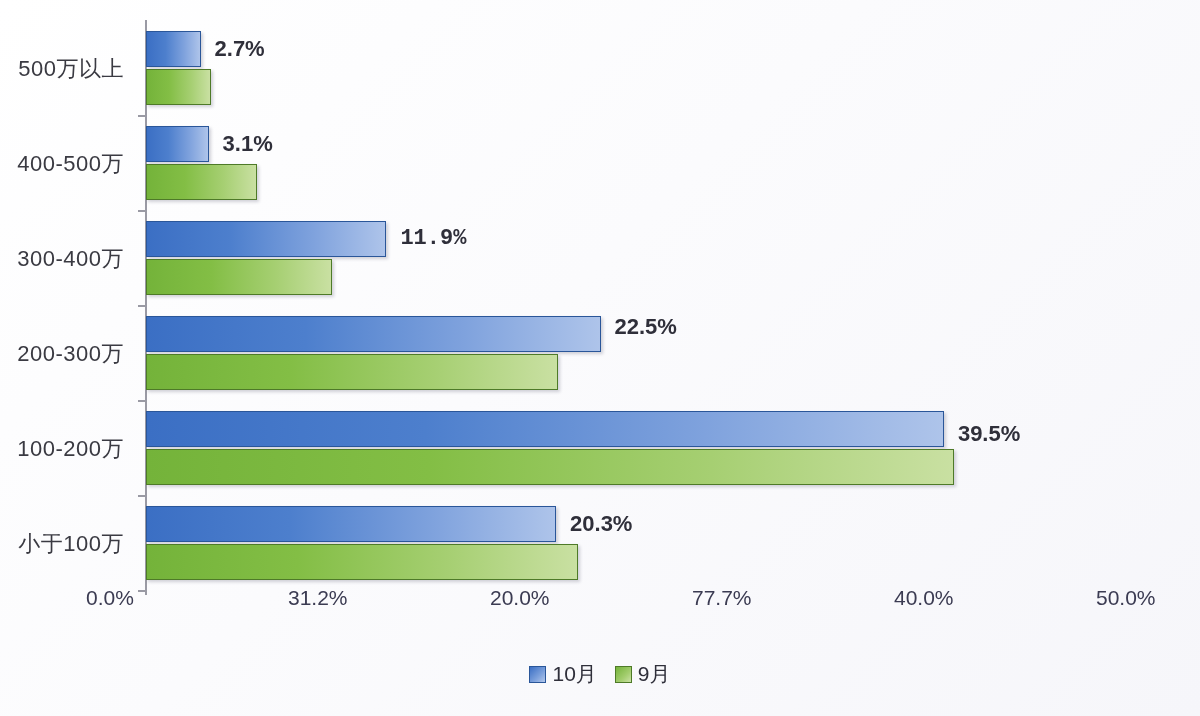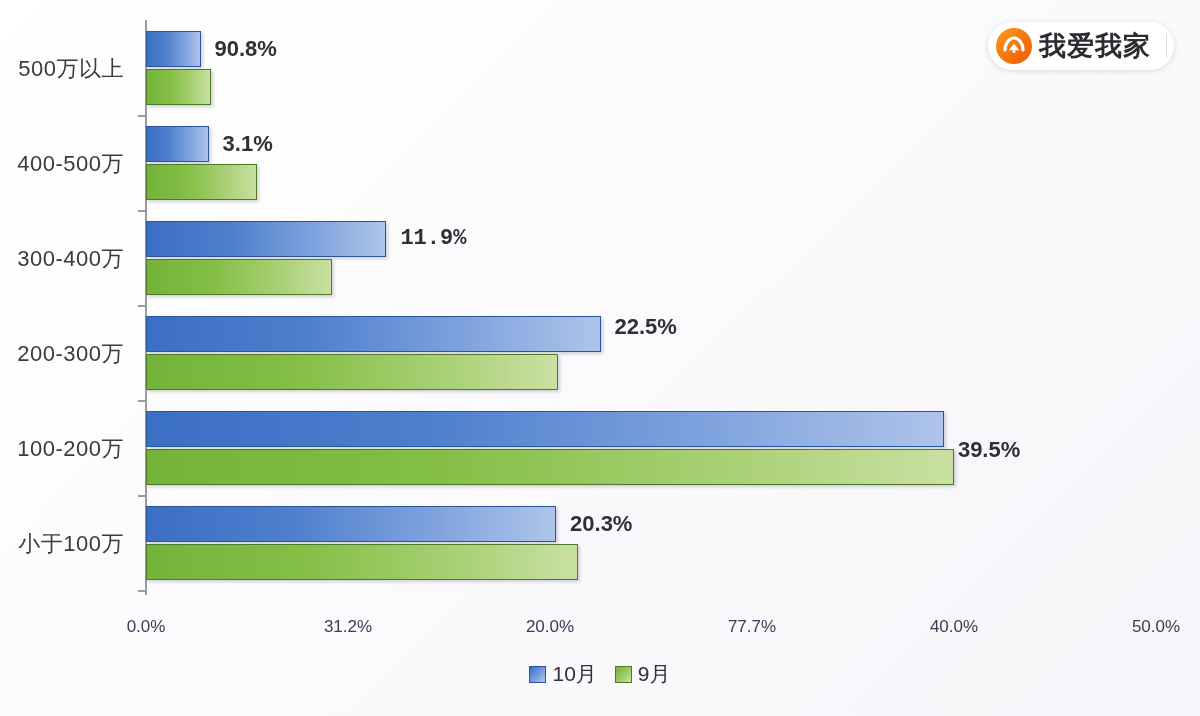--- a/index.html
+++ b/index.html
@@ -111,25 +111,24 @@
     text-align: right;
     font-size: 22px;
     color: #3a3a42;
     white-space: nowrap;
     letter-spacing: .5px;
   }
 
   
   .x-tick-label {
     position: absolute;
-    top: 617px;
+    top: 586px;
     width: 120px;
     margin-left: -60px;
-    text-align: center;
-    font-size: 17px;
+    font-size: 21px;
     color: #3b3b52;
     white-space: nowrap;
   }
   #x-axis-end-tick {
     position: absolute;
     left: 145px; top: 586px;
     width: 2px; height: 9px;
     background: #9a9aa4;
   }
 
@@ -161,49 +160,38 @@
     font-size: 21px;
     color: #2f2f3a;
     white-space: nowrap;
   }
 </style>
 </head>
 <body>
 
 <div id="chart-root">
 
-  <div id="watermark">
-    <span class="logo-mark">
-      <svg width="26" height="26" viewBox="0 0 26 26" aria-hidden="true">
-        <path d="M4 17 C4 9.5 9 5 13 5 C17 5 22 9.5 22 17" fill="none" stroke="#ffffff" stroke-width="3.2" stroke-linecap="round"></path>
-        <path d="M13 10.5 L18.2 17.2 L7.8 17.2 Z" fill="#ffffff"></path>
-        <circle cx="13" cy="18.6" r="1.5" fill="#ffffff"></circle>
-      </svg>
-    </span>
-    <span class="logo-text">我爱我家</span>
-    <span class="logo-divider"></span>
-  </div>
 
   <div id="plot">
     <div id="y-axis-line"></div>
     <div id="bars-container">
         <div class="bar blue" title="10月 500万以上 2.7%" style="top: 10.5px; left: 0px; width: 54.54px;"></div>
-        <div class="bar-label" style="left: 68.54px; top: 17.5px;">90.8%</div>
+        <div class="bar-label" style="left: 68.54px; top: 17.5px;">2.7%</div>
         <div class="bar green" title="9月 500万以上 3.2%" style="top: 48.5px; left: 0px; width: 64.64px;"></div>
         <div class="bar blue" title="10月 400-500万 3.1%" style="top: 105.5px; left: 0px; width: 62.62px;"></div>
         <div class="bar-label" style="left: 76.62px; top: 112.5px;">3.1%</div>
         <div class="bar green" title="9月 400-500万 5.5%" style="top: 143.5px; left: 0px; width: 111.1px;"></div>
         <div class="bar blue" title="10月 300-400万 11.9%" style="top: 200.5px; left: 0px; width: 240.38px;"></div>
         <div class="bar-label" style="left: 254.38px; top: 207.5px; font-family: Liberation Mono, monospace;">11.9%</div>
         <div class="bar green" title="9月 300-400万 9.2%" style="top: 238.5px; left: 0px; width: 185.84px;"></div>
         <div class="bar blue" title="10月 200-300万 22.5%" style="top: 295.5px; left: 0px; width: 454.5px;"></div>
         <div class="bar-label" style="left: 468.5px; top: 296px;">22.5%</div>
         <div class="bar green" title="9月 200-300万 20.4%" style="top: 333.5px; left: 0px; width: 412.08px;"></div>
         <div class="bar blue" title="10月 100-200万 39.5%" style="top: 390.5px; left: 0px; width: 797.9px;"></div>
-        <div class="bar-label" style="left: 811.9px; top: 419px;">39.5%</div>
+        <div class="bar-label" style="left: 811.9px; top: 403px;">39.5%</div>
         <div class="bar green" title="9月 100-200万 40%" style="top: 428.5px; left: 0px; width: 808px;"></div>
         <div class="bar blue" title="10月 小于100万 20.3%" style="top: 485.5px; left: 0px; width: 410.06px;"></div>
         <div class="bar-label" style="left: 424.06px; top: 492.5px; text-align: center;">20.3%</div>
         <div class="bar green" title="9月 小于100万 21.4%" style="top: 523.5px; left: 0px; width: 432.28px;"></div>
       </div>
     <div id="ticks-container">
         <div class="cat-tick" style="top: 95px;"></div>
         <div class="cat-tick" style="top: 190px;"></div>
         <div class="cat-tick" style="top: 285px;"></div>
         <div class="cat-tick" style="top: 380px;"></div>

